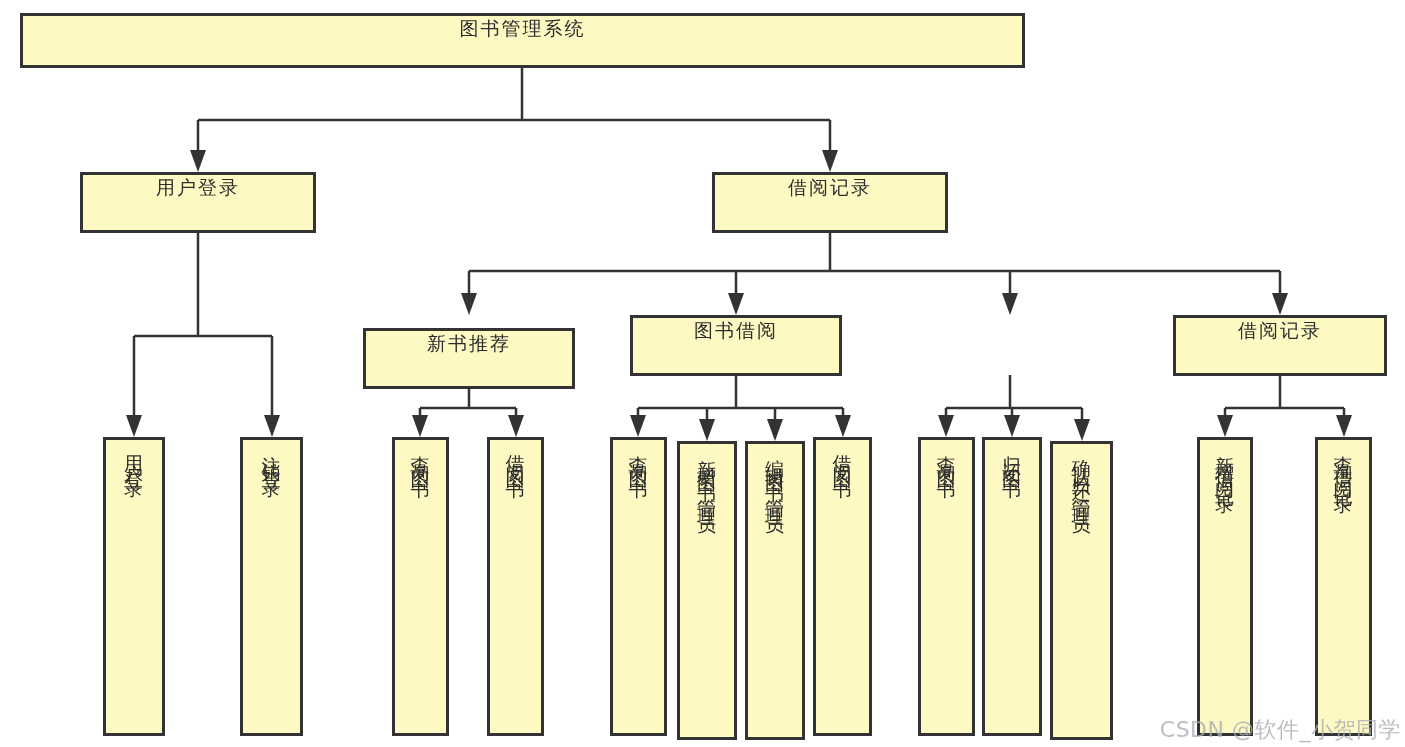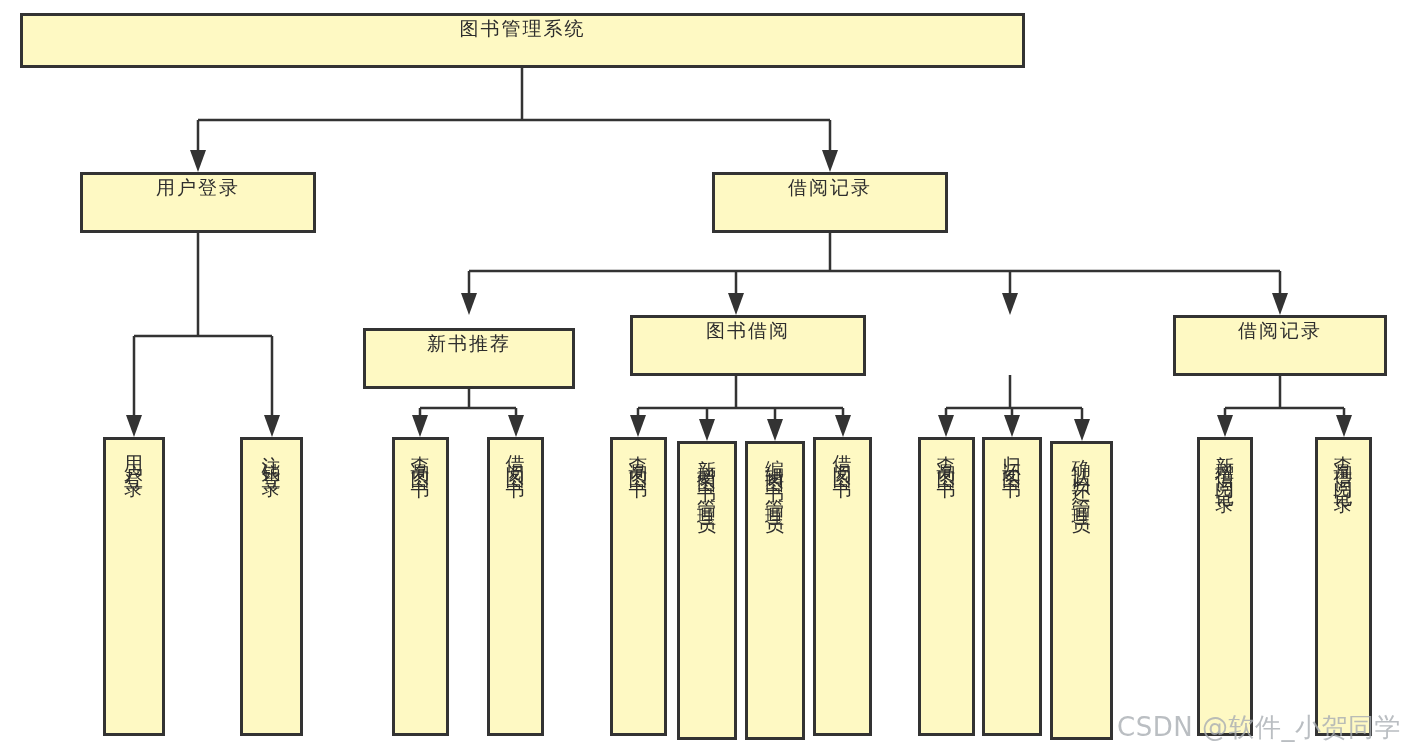--- a/index.html
+++ b/index.html
@@ -35,21 +35,21 @@
     writing-mode: vertical-rl;
     text-orientation: mixed;
     font-size: 19px;
     letter-spacing: 8px;
     line-height: 1.1;
   }
   .watermark {
     position: absolute;
     right: 4px;
     bottom: 2px;
-    font-size: 26px;
+    font-size: 22px;
     color: var(--watermark, #a9aeb3);
     opacity: 0.8;
     letter-spacing: 0.5px;
     z-index: 5;
     white-space: nowrap;
   }
 </style>
 </head>
 <body>
 
@@ -102,21 +102,21 @@
   <div class="node" style="left:80px; top:172px; width:236px; height:61px;">
     <span class="hlabel">用户登录</span>
   </div>
   <div class="node" style="left:712px; top:172px; width:236px; height:61px;">
     <span class="hlabel">借阅记录</span>
   </div>
 
   <div class="node" style="left:363px; top:328px; width:212px; height:61px;">
     <span class="hlabel">新书推荐</span>
   </div>
-  <div class="node" style="left:630px; top:315px; width:236px; height:61px;">
+  <div class="node" style="left:630px; top:315px; width:212px; height:61px;">
     <span class="hlabel">图书借阅</span>
   </div>
   <div class="node" style="left:1173px; top:315px; width:214px; height:61px;">
     <span class="hlabel">借阅记录</span>
   </div>
 
   <div class="node" style="left:103px; top:437px; width:62px; height:299px;">
     <span class="vtext">用户登录</span>
   </div>
   <div class="node" style="left:240px; top:437px; width:63px; height:299px;">

